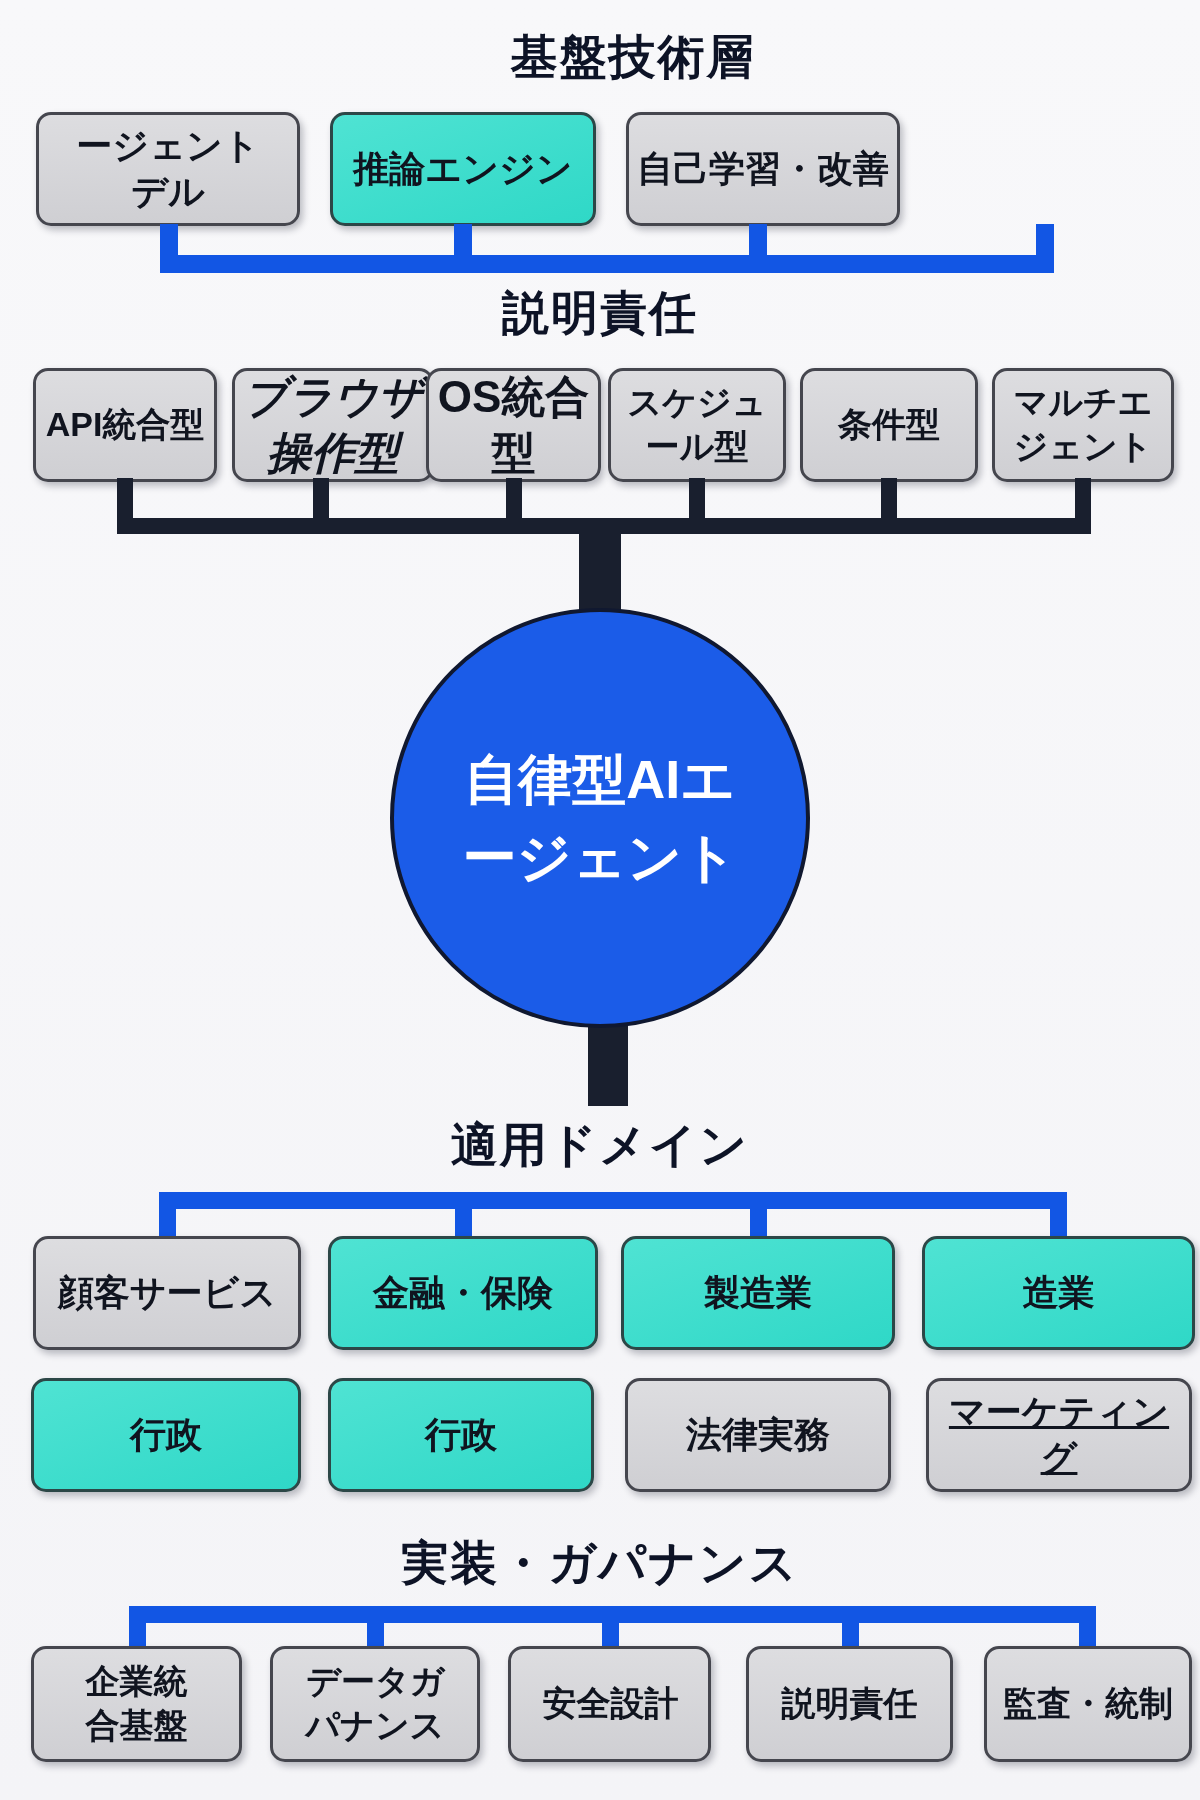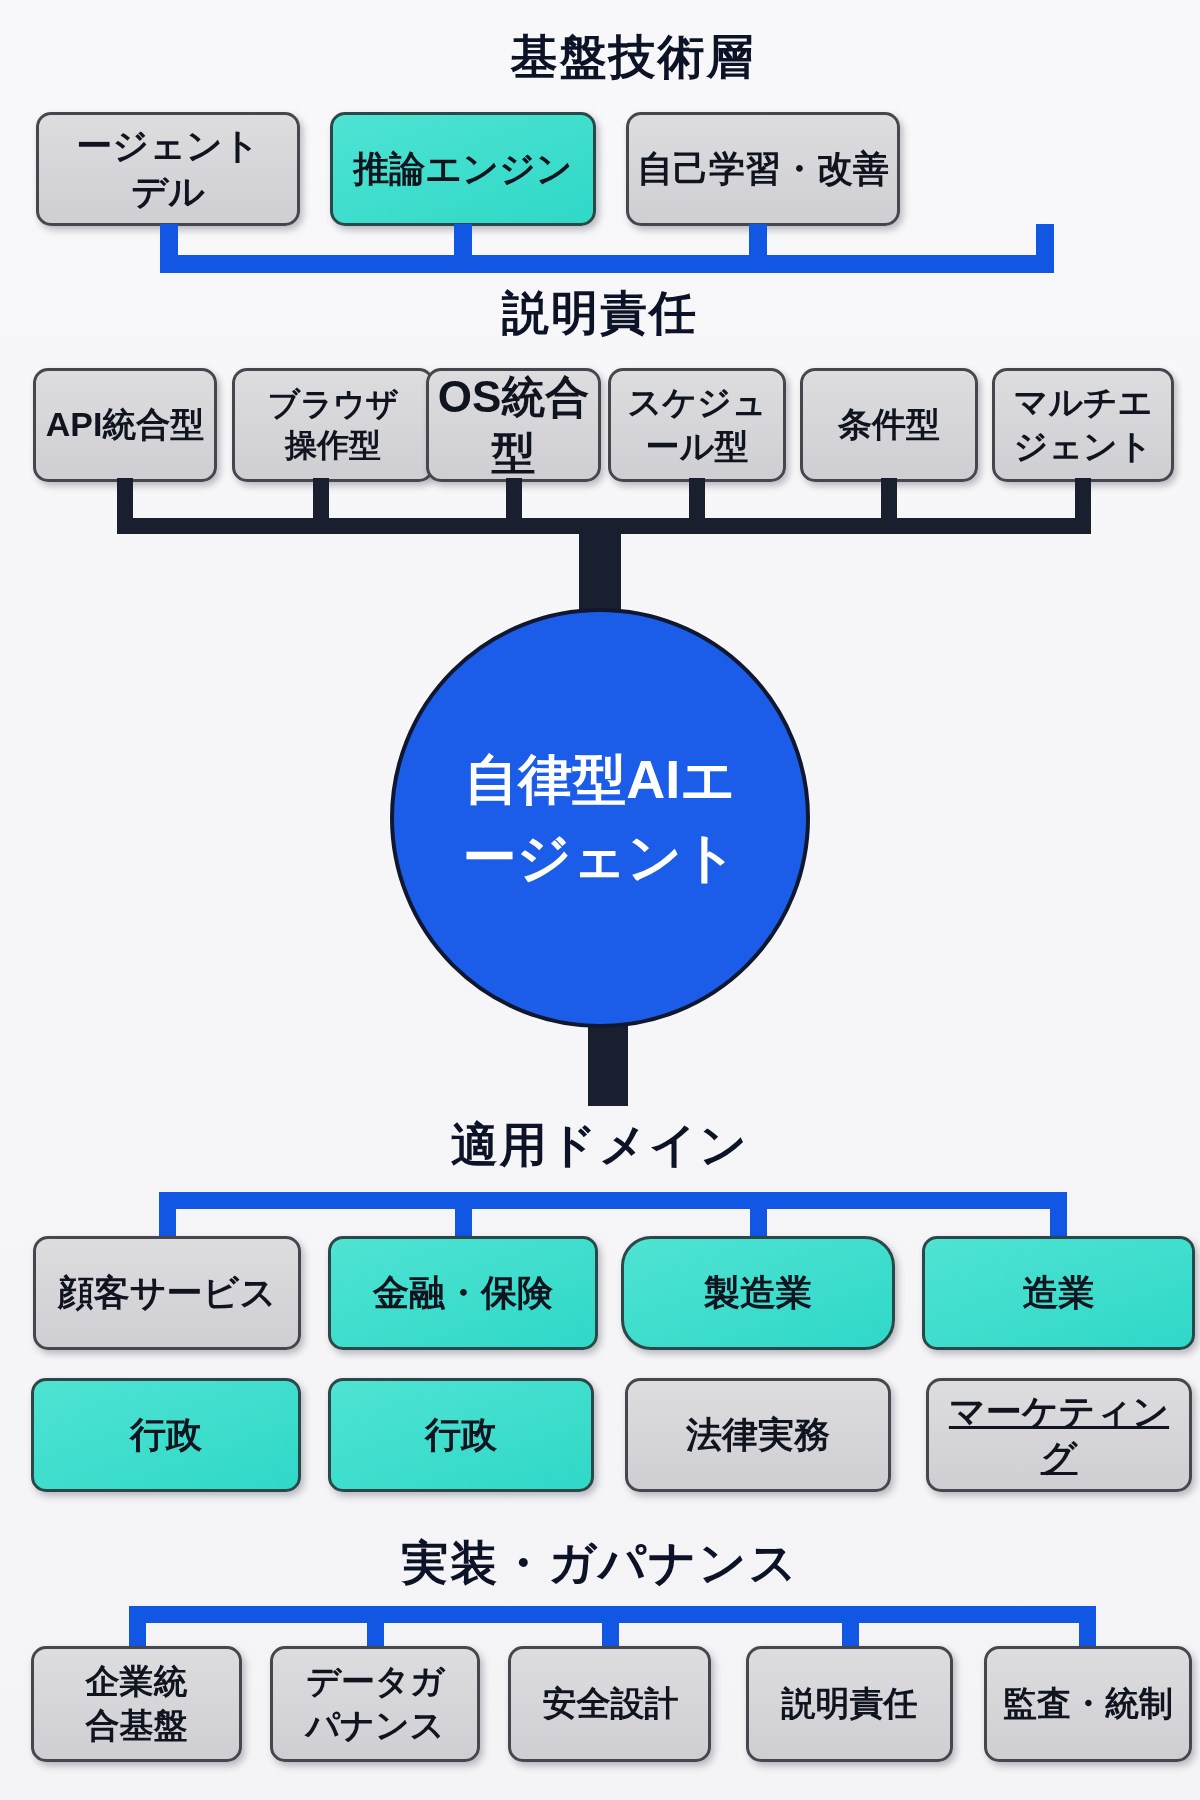--- a/index.html
+++ b/index.html
@@ -70,21 +70,21 @@
 
   <div class="conn blue" style="left:160px;top:224px;width:18px;height:34px;"></div>
   <div class="conn blue" style="left:454px;top:224px;width:18px;height:34px;"></div>
   <div class="conn blue" style="left:749px;top:224px;width:18px;height:34px;"></div>
   <div class="conn blue" style="left:1036px;top:224px;width:18px;height:34px;"></div>
   <div class="conn blue" style="left:160px;top:255px;width:894px;height:18px;"></div>
 
   <div class="heading" style="top:282px;">説明責任</div>
 
   <div class="box gray" style="left:33px;top:368px;width:184px;height:114px;font-size:34px;">API統合型</div>
-  <div class="box gray" style="left:232px;top:368px;width:202px;height:114px;font-size:32px;">ブラウザ
+  <div class="box gray" style="left:232px;top:368px;width:202px;height:114px;font-size:44px;font-style:italic;">ブラウザ
 操作型</div>
   <div class="box gray" style="left:426px;top:368px;width:175px;height:114px;font-size:44px;">OS統合型</div>
   <div class="box gray" style="left:608px;top:368px;width:178px;height:114px;font-size:34px;">スケジュ
 ール型</div>
   <div class="box gray" style="left:800px;top:368px;width:178px;height:114px;font-size:34px;">条件型</div>
   <div class="box gray" style="left:992px;top:368px;width:182px;height:114px;font-size:34px;">マルチエ
 ジェント</div>
 
   <div class="conn black" style="left:117px;top:478px;width:16px;height:44px;"></div>
   <div class="conn black" style="left:313px;top:478px;width:16px;height:44px;"></div>
@@ -103,21 +103,21 @@
   <div class="heading" style="top:1114px;">適用ドメイン</div>
 
   <div class="conn blue" style="left:159px;top:1192px;width:908px;height:17px;"></div>
   <div class="conn blue" style="left:159px;top:1209px;width:17px;height:30px;"></div>
   <div class="conn blue" style="left:455px;top:1209px;width:17px;height:30px;"></div>
   <div class="conn blue" style="left:750px;top:1209px;width:17px;height:30px;"></div>
   <div class="conn blue" style="left:1050px;top:1209px;width:17px;height:30px;"></div>
 
   <div class="box gray" style="left:33px;top:1236px;width:268px;height:114px;">顔客サービス</div>
   <div class="box teal" style="left:328px;top:1236px;width:270px;height:114px;">金融・保険</div>
-  <div class="box teal" style="left:621px;top:1236px;width:274px;height:114px;border-radius:30px;">製造業</div>
+  <div class="box teal" style="left:621px;top:1236px;width:274px;height:114px;">製造業</div>
   <div class="box teal" style="left:922px;top:1236px;width:273px;height:114px;">造業</div>
 
   <div class="box teal" style="left:31px;top:1378px;width:270px;height:114px;">行政</div>
   <div class="box teal" style="left:328px;top:1378px;width:266px;height:114px;">行政</div>
   <div class="box gray" style="left:625px;top:1378px;width:266px;height:114px;">法律実務</div>
   <div class="box gray" style="left:926px;top:1378px;width:266px;height:114px;text-decoration:underline;">マーケティング</div>
 
   <div class="heading" style="top:1532px;">実装・ガパナンス</div>
 
   <div class="conn blue" style="left:129px;top:1606px;width:967px;height:17px;"></div>

